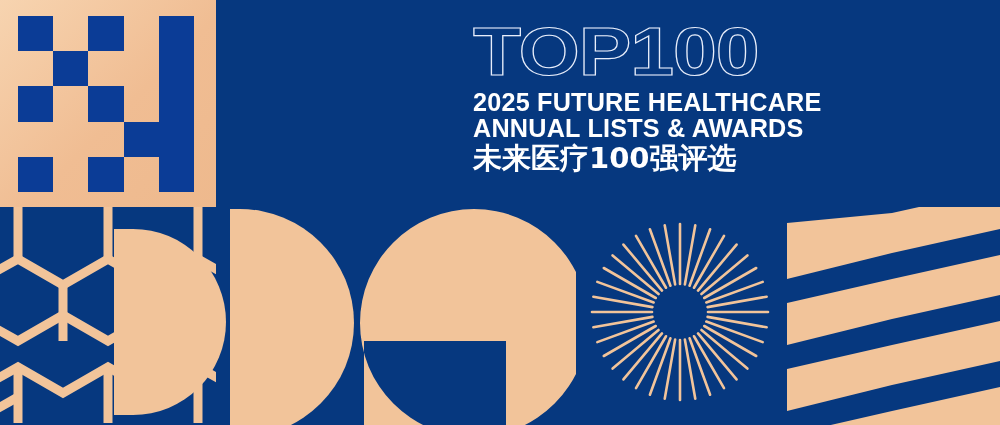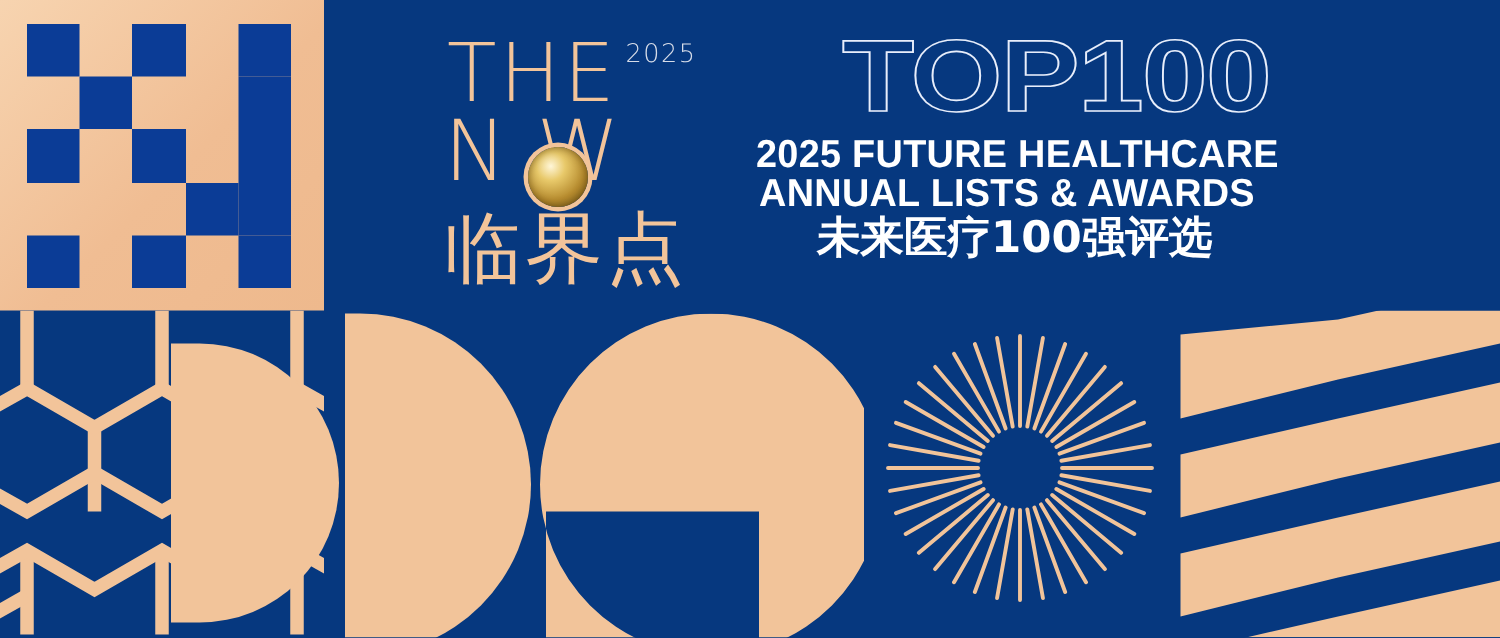--- a/index.html
+++ b/index.html
@@ -85,21 +85,21 @@
     box-shadow:0 0 0 3px #f2c49a, inset 0 0 6px rgba(60,40,0,.55);
   }
   .logo-cn{
     position:absolute; left:0px; top:118px;
     font-size:52px; line-height:1; letter-spacing:2px;
     color:#f2c49a; font-weight:400;
     font-family:"DejaVu Sans", sans-serif;
   }
 
   
-  .title-block{ position:absolute; left:504px; top:20px; width:345px;text-align:center; }
+  .title-block{ position:absolute; left:473px; top:20px; width:345px; }
   .top100{
     font-size:68px; line-height:.92; font-weight:700;
     letter-spacing:-1px;
     color:transparent;
     -webkit-text-stroke:1.1px #e8eefb;
     font-family:"Liberation Sans", sans-serif;
     transform:scaleX(1.16); transform-origin:left center;
     white-space:nowrap;
   }
   .line-en{
@@ -233,27 +233,20 @@
         <polygon points="4,228 109,204 109,244 4,270"></polygon>
 
         <polygon points="109,6 217,-18 217,22 109,46"></polygon>
         <polygon points="109,72 217,48 217,88 109,112"></polygon>
         <polygon points="109,138 217,114 217,154 109,178"></polygon>
         <polygon points="109,204 217,180 217,222 109,222"></polygon>
       </g>
     </svg>
   </div>
 
-  <div class="logo">
-    <div class="logo-the">THE</div>
-    <div class="logo-year">2025</div>
-    <div class="logo-now">N W</div>
-    <div class="orb"></div>
-    <div class="logo-cn">临界点</div>
-  </div>
 
   <div class="title-block">
     <div class="top100">TOP100</div>
     <div class="line-en">2025 FUTURE HEALTHCARE</div>
     <div class="line-en second">ANNUAL LISTS &amp; AWARDS</div>
     <div class="line-cn">未来医疗100强评选</div>
   </div>
 
 </div>
 

